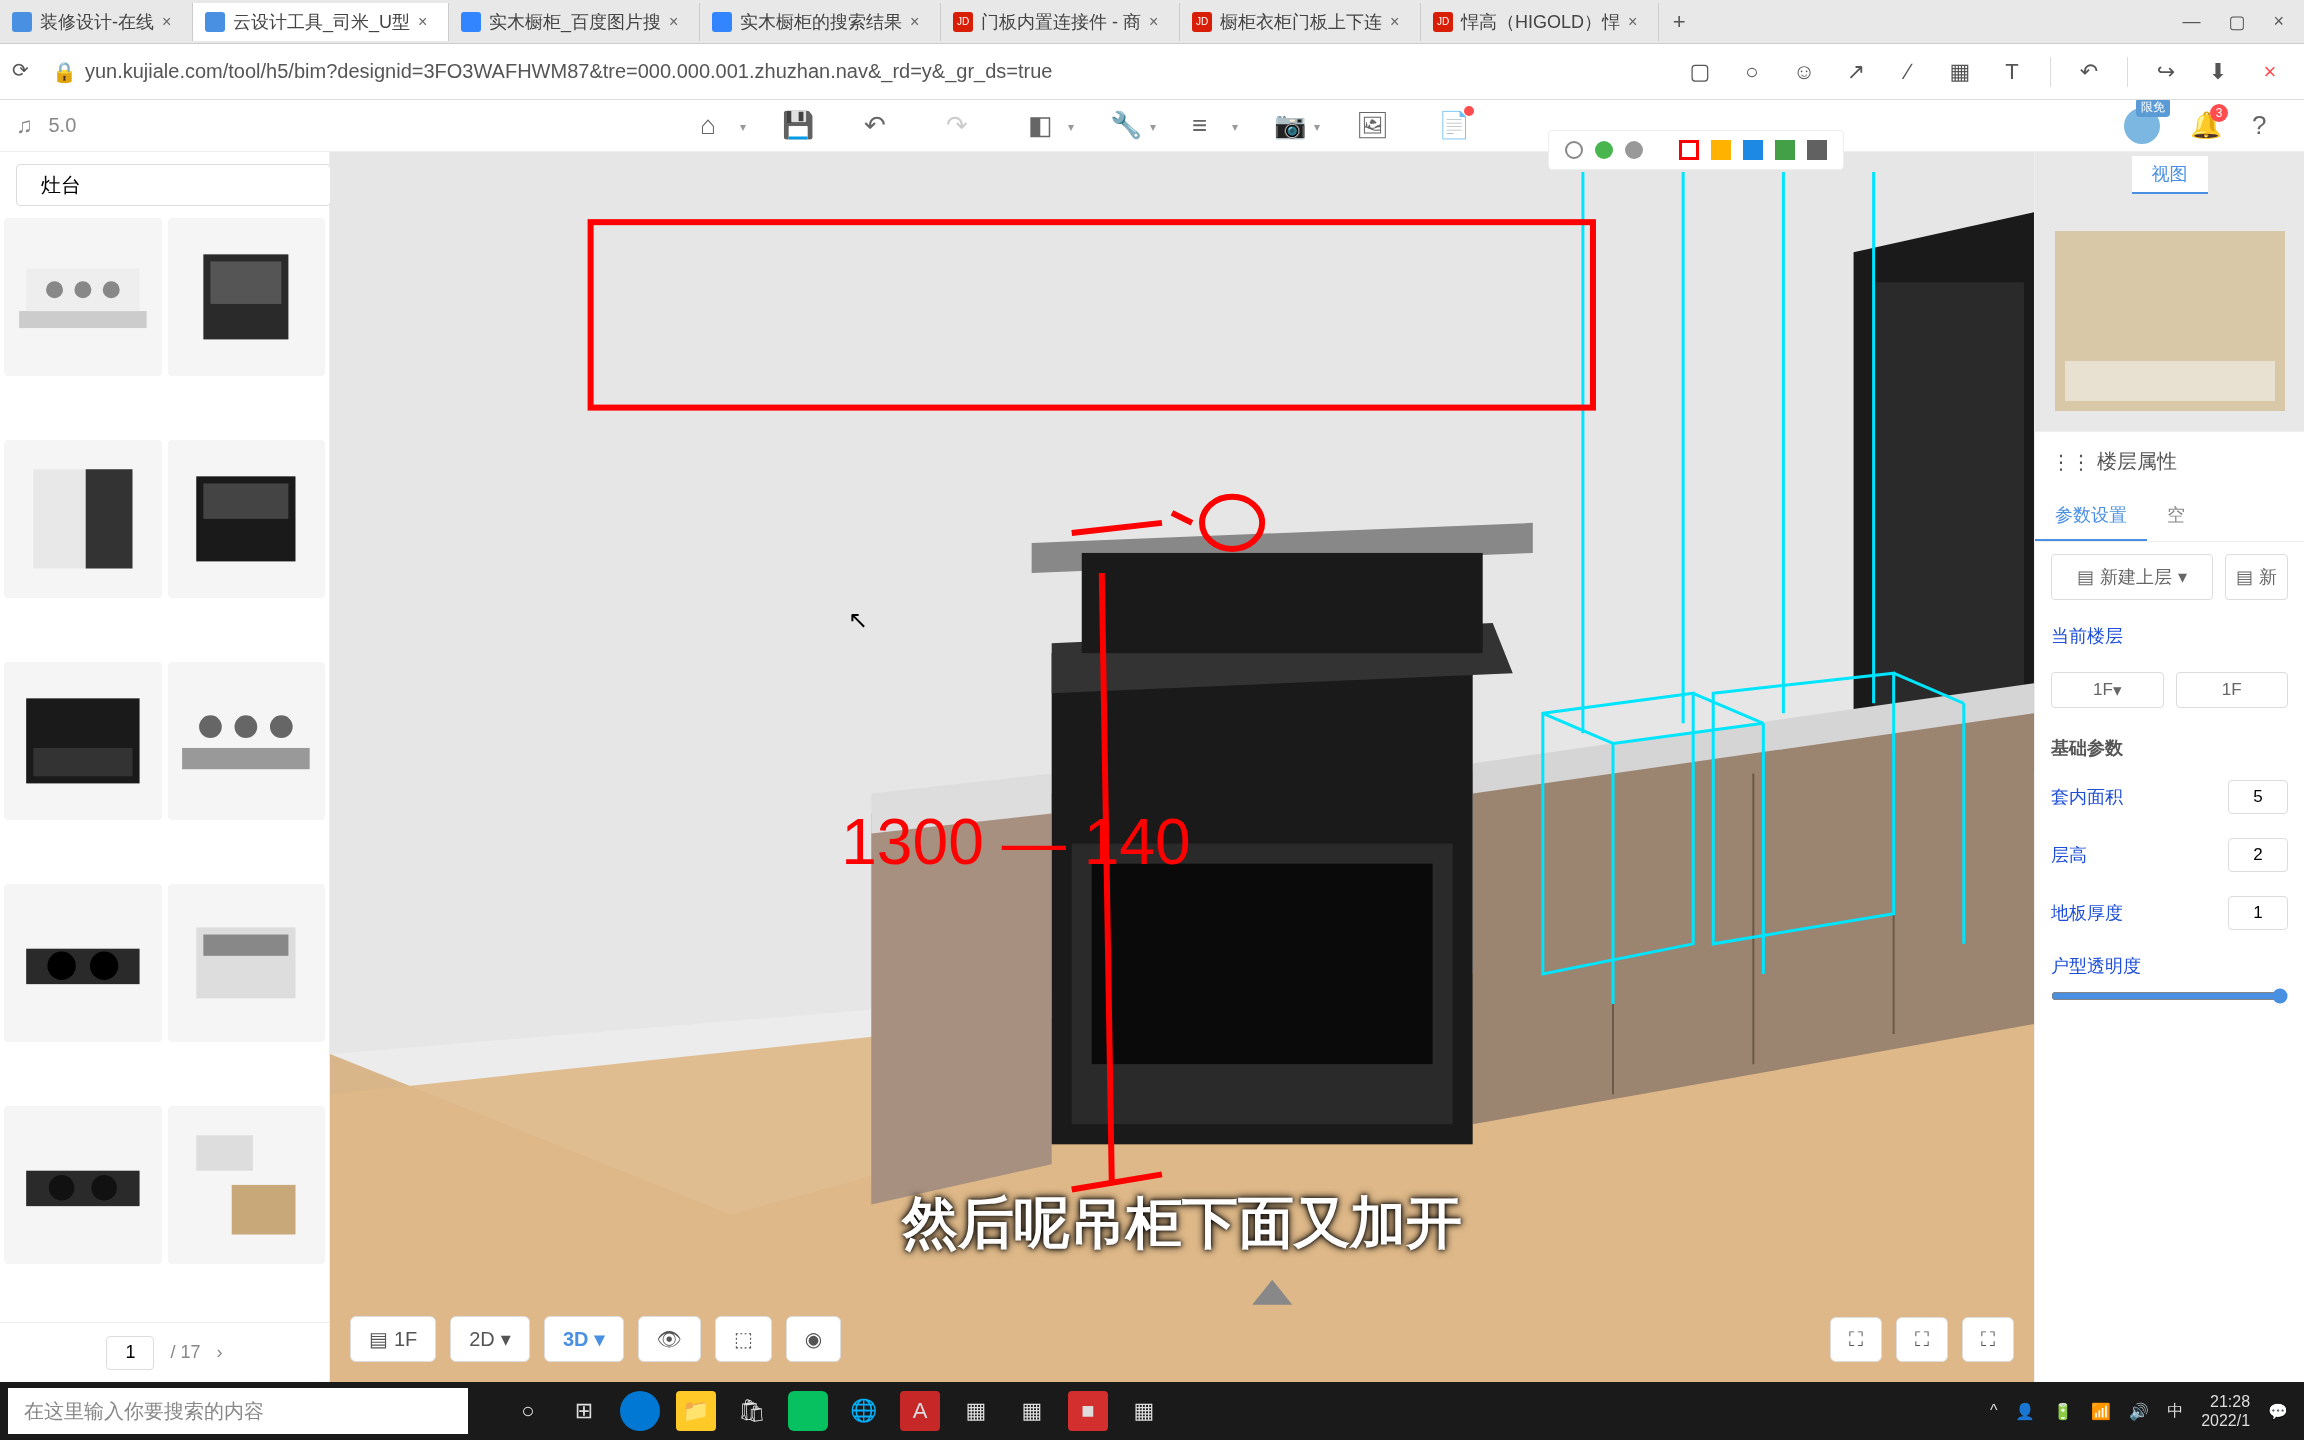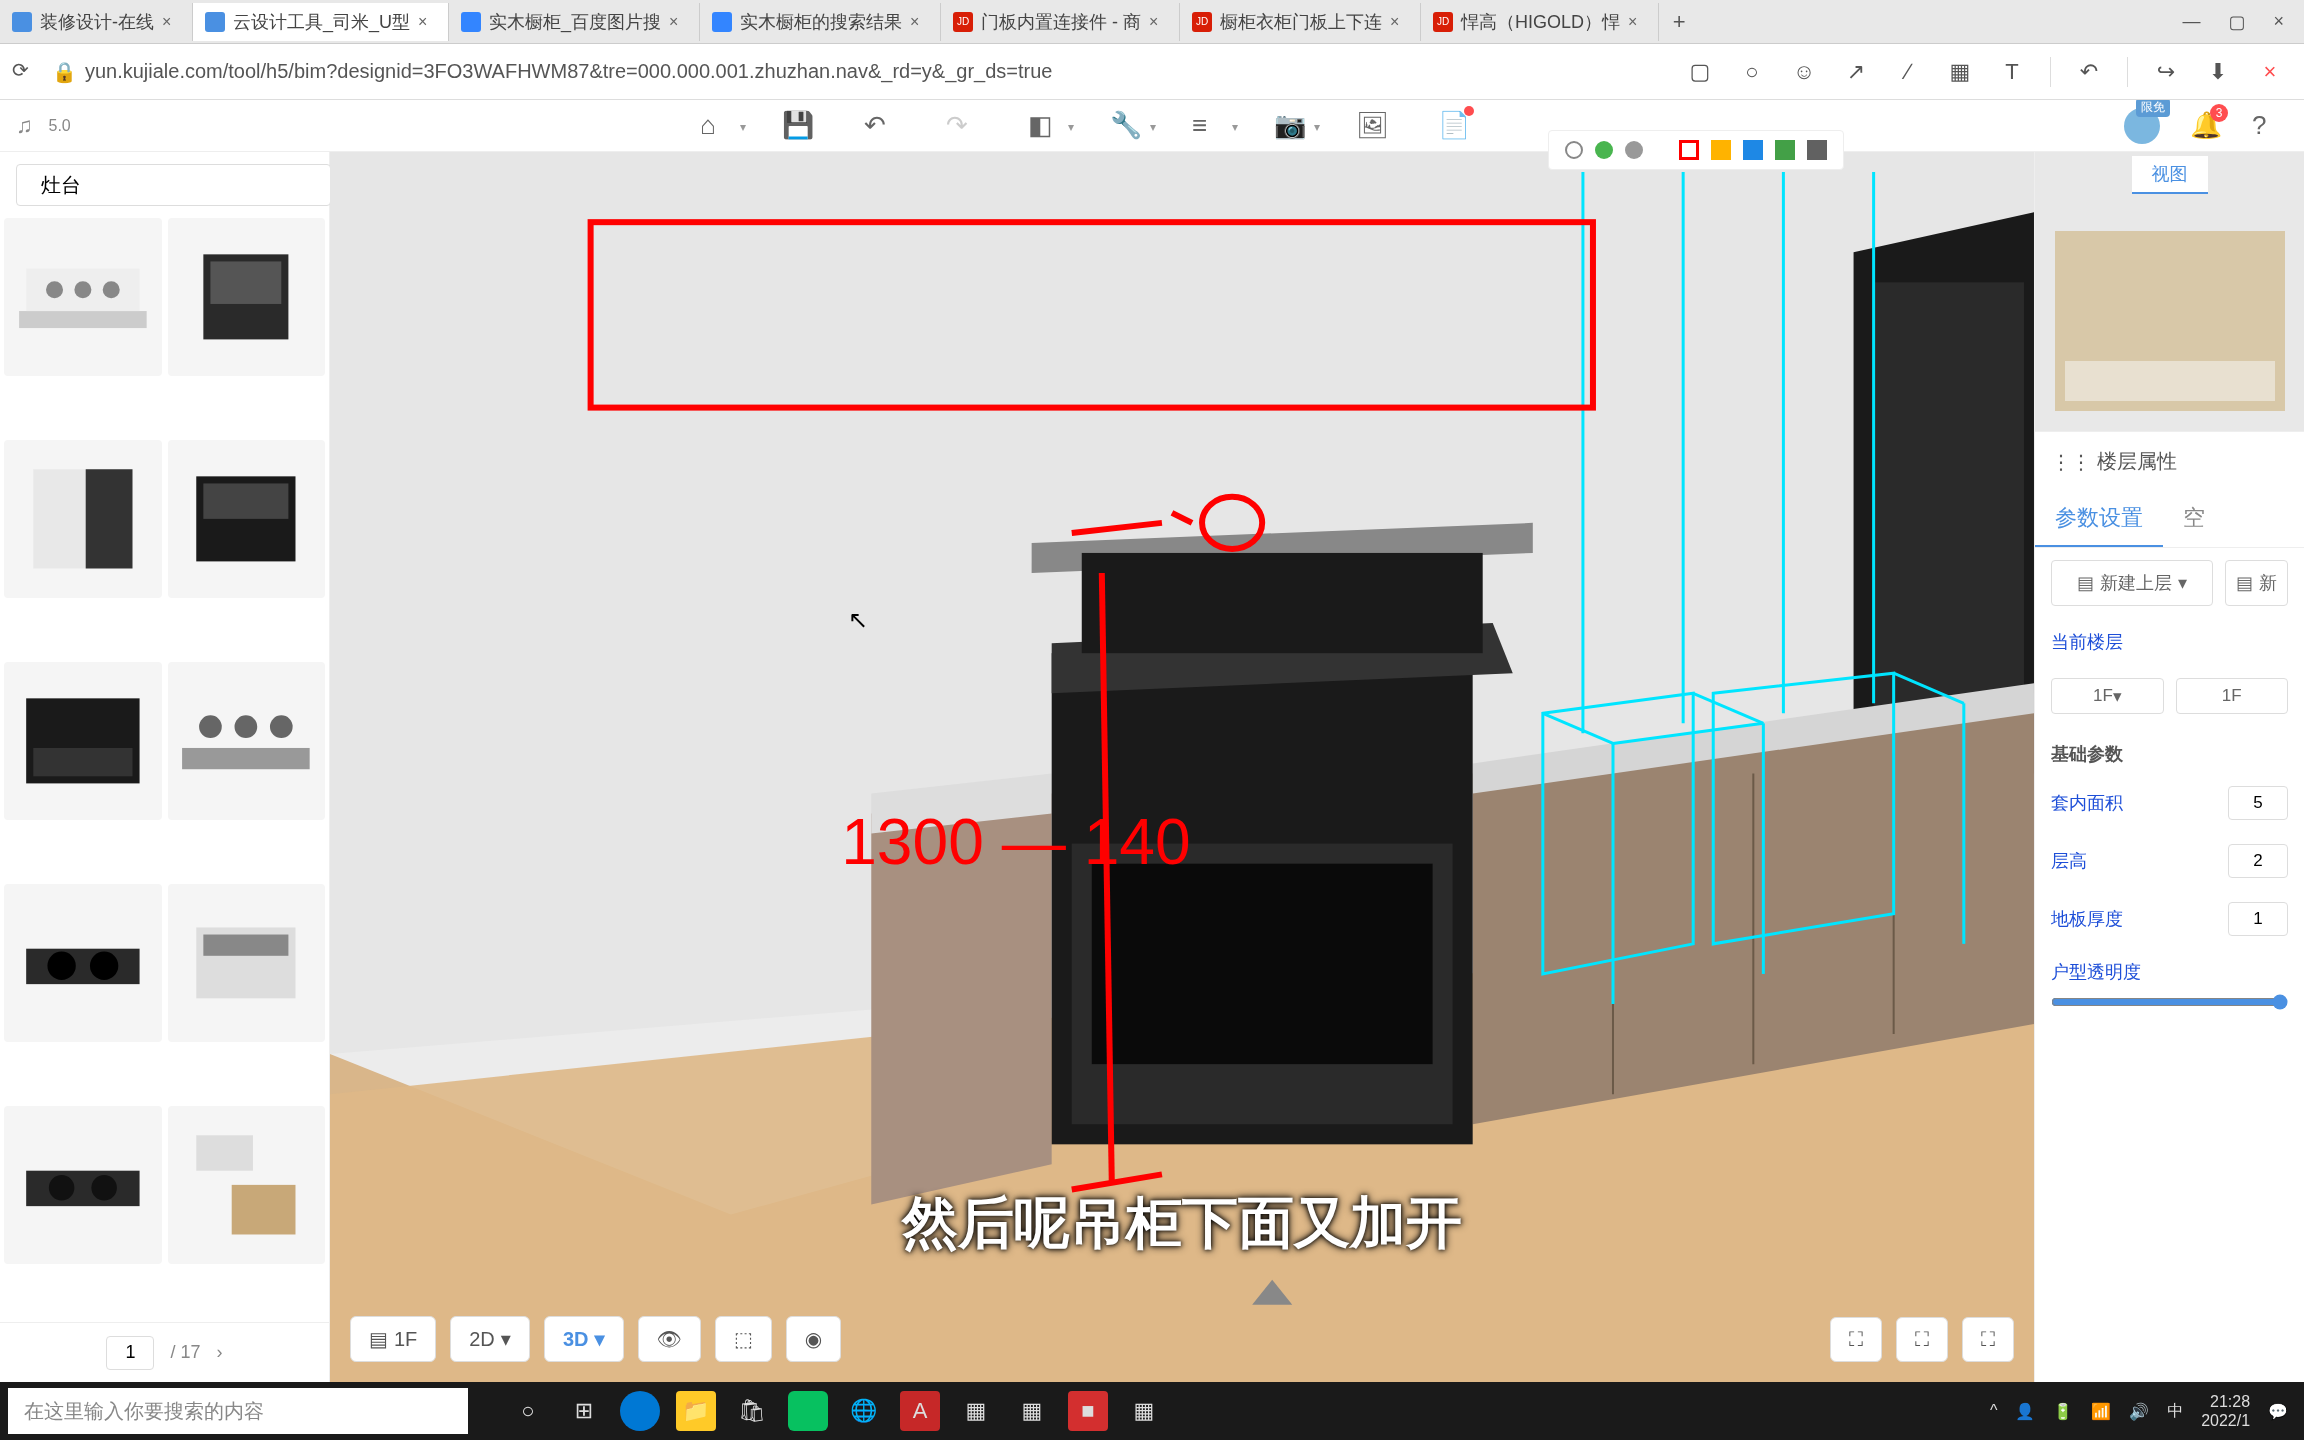--- a/index.html
+++ b/index.html
@@ -27,21 +27,21 @@
 
 
 .color-bar { position: absolute; top: 130px; right: 460px; height: 40px; background: #fff; display: flex; align-items: center; gap: 12px; padding: 0 16px; z-index: 40; border: 1px solid #eee; border-radius: 4px; }
 .dot { width: 18px; height: 18px; border-radius: 50%; cursor: pointer; }
 .sq { width: 20px; height: 20px; cursor: pointer; }
 .dot.hollow { border: 2px solid #888; background: transparent !important; }
 .sq.hollow { border: 3px solid currentColor; background: transparent !important; }
 
 
 .app-header { height: 52px; background: #fff; display: flex; align-items: center; padding: 0 16px; border-bottom: 1px solid #eee; position: relative; }
-.app-version { font-size: 16px; color: #888; margin-left: 16px; }
+.app-version { font-size: 20px; color: #888; margin-left: 16px; }
 .app-toolbar { position: absolute; left: 700px; display: flex; align-items: center; gap: 50px; }
 .tool-btn { width: 32px; height: 32px; font-size: 26px; color: #666; cursor: pointer; position: relative; }
 .tool-dd::after { content: '▾'; font-size: 12px; position: absolute; right: -14px; top: 10px; color: #999; }
 .badge { position: absolute; top: -4px; right: -4px; width: 10px; height: 10px; background: #ff4d4f; border-radius: 50%; }
 .app-right { position: absolute; right: 20px; display: flex; align-items: center; gap: 30px; }
 .avatar { width: 36px; height: 36px; background: #7bb7e0; border-radius: 50%; position: relative; }
 .avatar-badge { position: absolute; top: -10px; right: -10px; background: #5b9bd5; color: #fff; font-size: 12px; padding: 1px 5px; border-radius: 4px; }
 
 
 .main { display: flex; height: calc(1440px - 44px - 56px - 52px - 58px); }
@@ -69,21 +69,21 @@
 
 .canvas { flex: 1; position: relative; background: #ececec; overflow: hidden; }
 .scene { position: absolute; inset: 0; }
 
 
 .rpanel { width: 270px; background: #fff; border-left: 1px solid #eee; display: flex; flex-direction: column; overflow:hidden; }
 .minimap { height: 280px; background: #e8e8e8; position: relative; border-bottom: 1px solid #eee; }
 .minimap-tab { position: absolute; top: 4px; left: 50%; transform: translateX(-50%); background: #fff; padding: 6px 20px; font-size: 18px; color: #4a90e2; border-bottom: 2px solid #4a90e2; text-align: center; }
 .r-section-title { padding: 16px; font-size: 20px; color: #555; display: flex; align-items: center; gap: 6px; }
 .r-tabs { display: flex; border-bottom: 1px solid #eee; }
-.r-tab { padding: 12px 20px; font-size: 22px; color: #888; cursor: pointer; }
+.r-tab { padding: 12px 20px; font-size: 18px; color: #888; cursor: pointer; }
 .r-tab.active { color: #4a90e2; border-bottom: 2px solid #4a90e2; }
 .r-row { padding: 12px 16px; display: flex; align-items: center; gap: 12px; }
 .r-btn { flex: 1; padding: 10px; border: 1px solid #ddd; border-radius: 4px; font-size: 18px; color: #666; cursor: pointer; text-align: center; display:flex; align-items:center; justify-content:center; gap:6px;}
 .r-label { font-size: 18px; color: #1d4ed8; flex: 1; }
 .r-input { width: 60px; height: 34px; border: 1px solid #ddd; border-radius: 4px; text-align: center; font-size: 17px; }
 .r-group-title { padding: 16px 16px 8px; font-size: 18px; font-weight: 600; color: #555; }
 .slider { width: 100%; accent-color: #4a90e2; }
 
 
 .flr-sel { flex:1; height:36px; border:1px solid #ddd; border-radius:4px; display:flex; align-items:center; justify-content:center; font-size:17px; color:#666;}

